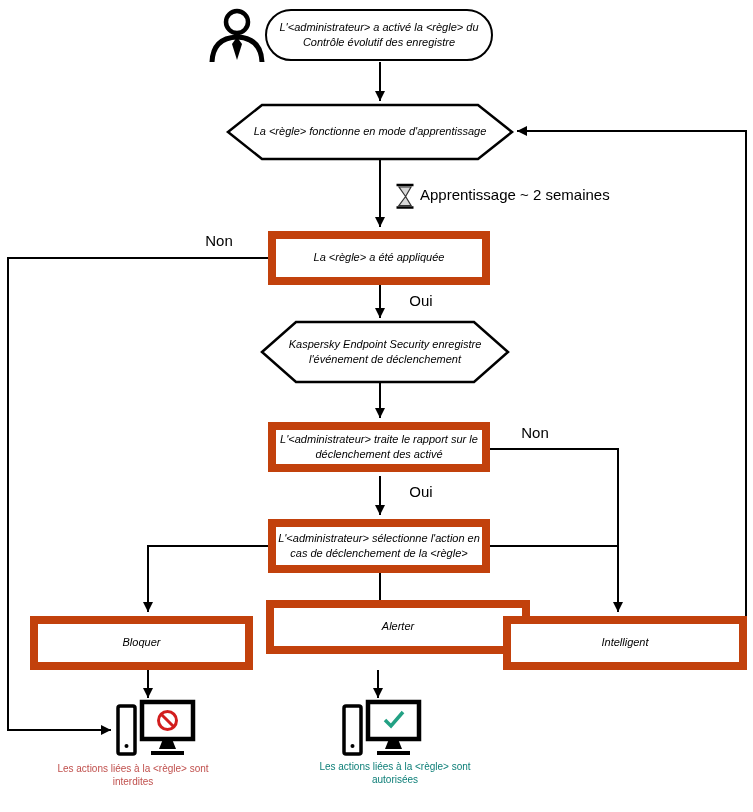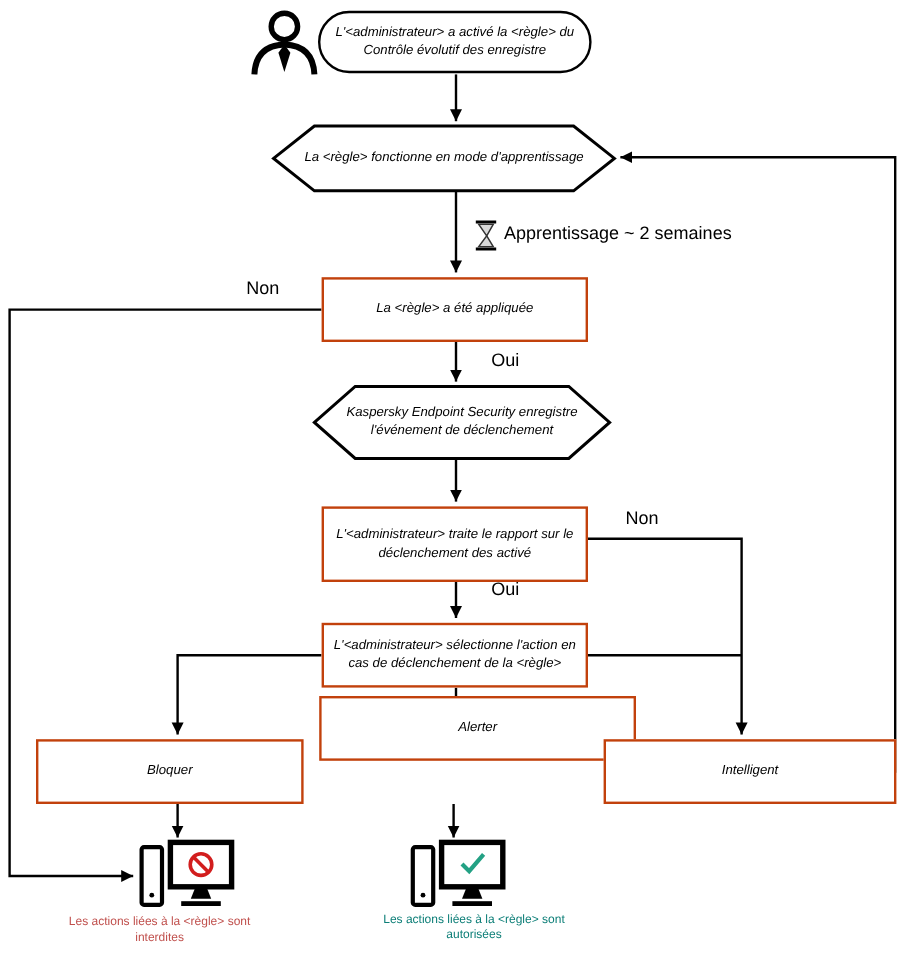--- a/index.html
+++ b/index.html
@@ -6,21 +6,21 @@
   .stage{
     position:relative;width:753px;height:812px;background:#fff;overflow:hidden;
     font-family:"Liberation Sans",sans-serif;color:#000;
   }
   .layer-svg{position:absolute;left:0;top:0;z-index:0;}
   .node{
     position:absolute;z-index:1;display:flex;flex-direction:column;
     align-items:center;justify-content:center;text-align:center;
     font-size:11px;line-height:1.4;background:#fff;box-sizing:border-box;font-style:italic;
   }
-  .rect{border:2px solid #c2410c;align-items:center;}
+  .rect{border:8px solid #c2410c;align-items:center;}
   .stadium{border:2.5px solid #000;border-radius:27px;}
   .hextext{background:transparent;}
   .edge-label{
     position:absolute;z-index:1;font-size:15px;text-align:center;
     background:transparent;
   }
   .caption{
     position:absolute;z-index:1;font-size:10px;line-height:1.25;
     text-align:center;background:transparent;
   }
@@ -115,37 +115,37 @@
   </div>
 
   <div class="edge-label" style="left:196px;top:232px;width:46px;">Non</div>
   <div class="edge-label" style="left:398px;top:292px;width:46px;">Oui</div>
 
   <div class="node hextext" style="left:280px;top:322px;width:210px;height:60px;">
     <div>Kaspersky Endpoint Security enregistre</div>
     <div>l'événement de déclenchement</div>
   </div>
 
-  <div class="node rect" style="left:268px;top:422px;width:222px;height:63px;">
+  <div class="node rect" style="left:268px;top:422px;width:222px;height:50px;">
     <div>L'&lt;administrateur&gt; traite le rapport sur le</div>
     <div>déclenchement des activé</div>
   </div>
 
   <div class="edge-label" style="left:512px;top:424px;width:46px;">Non</div>
   <div class="edge-label" style="left:398px;top:483px;width:46px;">Oui</div>
 
   <div class="node rect" style="left:268px;top:519px;width:222px;height:54px;">
     <div>L'&lt;administrateur&gt; sélectionne l'action en</div>
     <div>cas de déclenchement de la &lt;règle&gt;</div>
   </div>
 
   <div class="node rect" style="left:30px;top:616px;width:223px;height:54px;">
     <div>Bloquer</div>
   </div>
-  <div class="node rect" style="left:266px;top:580px;width:264px;height:54px;">
+  <div class="node rect" style="left:266px;top:600px;width:264px;height:54px;">
     <div>Alerter</div>
   </div>
   <div class="node rect" style="left:503px;top:616px;width:244px;height:54px;">
     <div>Intelligent</div>
   </div>
 
   <div class="caption caption-forbidden" style="left:0px;top:763px;width:266px;">
     <div>Les actions liées à la &lt;règle&gt; sont</div>
     <div>interdites</div>
   </div>

